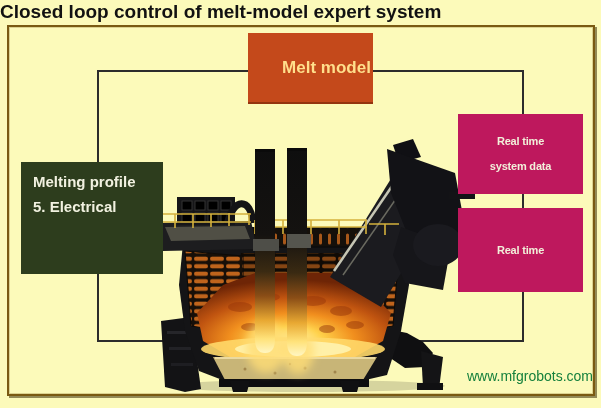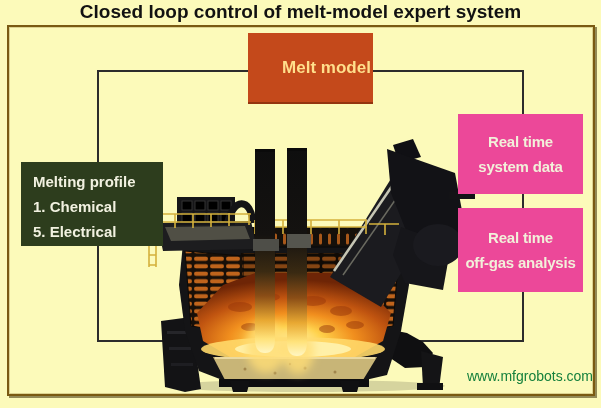--- a/index.html
+++ b/index.html
@@ -2,44 +2,44 @@
 <html><head>
 <meta charset="utf-8">
 <style>
   html,body { margin:0; padding:0; background:#e8e8e8; }
   .stage {
     position:relative; width:601px; height:408px; overflow:hidden;
     background:#FCFABA; font-family:"Liberation Sans", sans-serif;
   }
   .title {
     position:absolute; top:1px; left:0; width:100%;
-    text-align:center; font-weight:bold; font-size:19px; color:#121212;
+    text-align:left; font-weight:bold; font-size:19px; color:#121212;
   }
   .frame {
     position:absolute; left:7px; top:25px; width:588px; height:371px;
     box-sizing:border-box; border:2px solid #7a5a12;
     box-shadow: inset 0 0 0 1px rgba(122,90,18,.25), 2px 2px 0 rgba(60,45,6,.55);
   }
   .loop {
     position:absolute; left:97px; top:70px; width:427px; height:272px;
     box-sizing:border-box; border:2px solid #2c2c2c;
   }
   .furnace { position:absolute; left:145px; top:135px; }
   .box { position:absolute; font-weight:bold; box-sizing:border-box; }
   .melt {
     left:248px; top:33px; width:125px; height:71px; background:#c4491b;
     color:#ffdf8c; font-size:17px; display:flex; align-items:center;
     justify-content:center; border-bottom:2px solid #93340f;padding-left:32px;
   }
   .profile {
-    left:21px; top:162px; width:142px; height:84px; background:#2d3d1d;
+    left:21px; top:162px; width:142px; height:112px; background:#2d3d1d;
     color:#f1f1e0; font-size:15px; padding:7px 4px 4px 12px; line-height:25px;
   }
   .rt {
-    left:458px; width:125px; background:#ec4899; color:#f2f0da; font-size:15px;
+    left:458px; width:125px; background:#be185d; color:#f2f0da; font-size:11px;
     display:flex; flex-direction:column; align-items:center; justify-content:center;
     line-height:25px; text-align:center; letter-spacing:-0.2px;
   }
   .rt1 { top:114px; height:80px; }
   .rt2 { top:208px; height:84px; }
   .watermark {
     position:absolute; right:8px; top:368px;
     font-family:Liberation Sans, sans-serif; font-size:14px; color:#15803d;
   }
 </style>
@@ -193,29 +193,27 @@
       <rect x="142" y="99" width="24" height="14" fill="#55554e"></rect>
     </g>
   </svg>
 
   <div class="box melt">
     <span>Melt model</span>
   </div>
 
   <div class="box profile">
     <div>Melting profile</div>
-    <div>1. Chemical</div>
     <div>5. Electrical</div>
   </div>
 
   <div class="box rt rt1">
     <div>Real time</div>
     <div>system data</div>
   </div>
 
   <div class="box rt rt2">
     <div>Real time</div>
-    <div>off-gas analysis</div>
   </div>
 
   <div class="watermark">www.mfgrobots.com</div>
 
 </div>
 
 </body></html>

